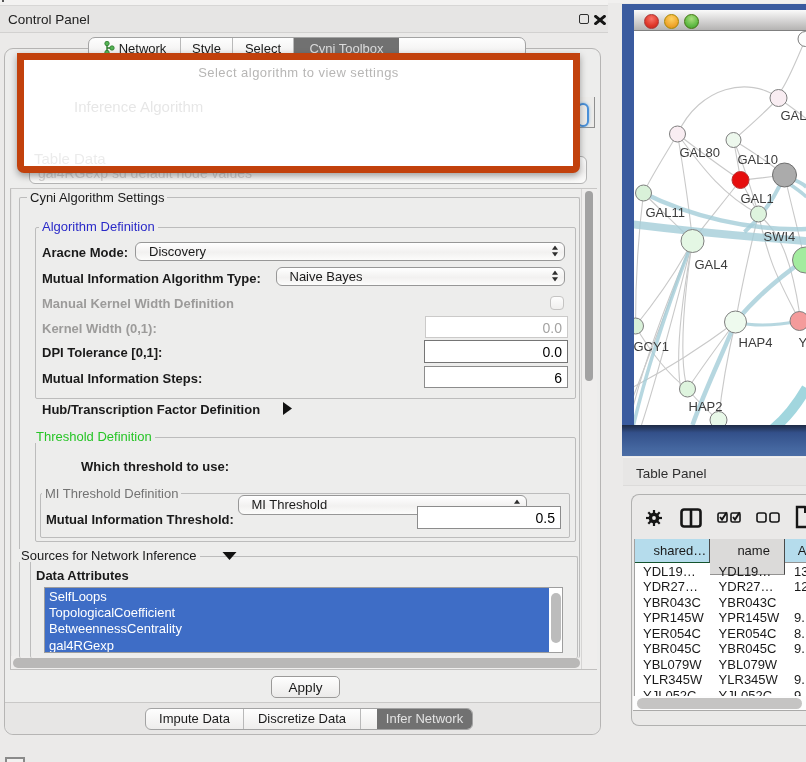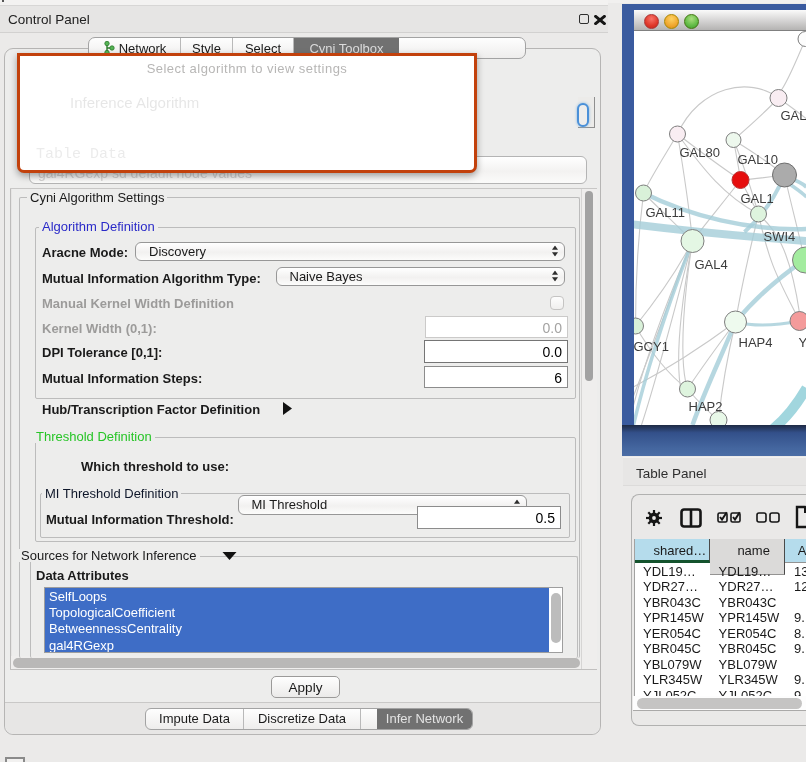--- a/index.html
+++ b/index.html
@@ -121,21 +121,21 @@
   <div class="abs blab" style="left:81px;top:459px;">Which threshold to use:</div>
   <div class="combo" style="left:237.5px;top:455px;width:289px;height:19.5px;margin-top:40px;">
     <span class="ct">MI Threshold</span>
     <svg class="spin" viewBox="0 0 6 11">
         <path d="M3 0 L6 4.2 L0 4.2 Z" fill="#2e2e2e"></path>
         <path d="M3 11 L6 6.8 L0 6.8 Z" fill="#2e2e2e"></path>
       </svg>
   </div>
 
   <div class="grp" style="left:40px;top:493px;width:528px;height:43px;"></div>
-  <div class="grplabel" style="left:42px;top:487px;color:#0f172a;">MI Threshold Definition</div>
+  <div class="grplabel" style="left:42px;top:487px;color:#737373;">MI Threshold Definition</div>
   <div class="abs blab" style="left:46px;top:512px;">Mutual Information Threshold:</div>
   <div class="fld" style="left:417px;top:506px;width:144px;height:23px;border:1.5px solid #8c8c8c;color:#000;"><span>0.5</span></div>
 
   <div class="grp" style="left:30px;top:556px;width:546px;height:101px;border-bottom:none;"></div>
   <div class="grplabel" style="left:18px;top:549px;">Sources for Network Inference</div>
   <svg class="abs" style="left:222px;top:551px;" width="15" height="9" viewBox="0 0 14 9">
       <path d="M0 1 L14 1 L7 9 Z" fill="#111"></path>
     </svg>
   <div class="abs blab" style="left:36px;top:568px;">Data Attributes</div>
 
@@ -143,25 +143,25 @@
     <div style="position:absolute;left:0;top:0;width:504px;height:66px;background:#3e6dc6;color:#fff;line-height:16.2px;padding:1px 0 0 4px;box-sizing:border-box;">
       SelfLoops<br>TopologicalCoefficient<br>BetweennessCentrality<br>gal4RGexp</div>
     <div style="position:absolute;right:1.5px;top:5px;width:10px;height:50px;background:#bcbcbc;border-radius:5px;"></div>
   </div>
 
   <div class="abs" style="left:5px;top:702px;width:595px;height:32px;background:#e7e6e5;border-top:1px solid #c9c8c7;border-radius:0 0 9px 9px;box-sizing:border-box;"></div>
 
   <div class="abs" style="left:271px;top:676px;width:67px;height:20px;border:1px solid #9b9a99;border-radius:5px;
        background:linear-gradient(#fefefe,#ebeae9);display:flex;align-items:center;justify-content:center;font-size:13.5px;">Apply</div>
 
-  <div class="abs" style="left:17px;top:53px;width:460px;height:120px;background:#fff;
-       border:3px solid #c2410c;border-radius:0 0 7px 7px;box-shadow:0 3px 7px rgba(0,0,0,0.35);box-sizing:border-box;">
+  <div class="abs" style="left:17px;top:53px;width:563px;height:120px;background:#fff;
+       border:7px solid #c2410c;border-radius:0 0 7px 7px;box-shadow:0 3px 7px rgba(0,0,0,0.35);box-sizing:border-box;">
     <div style="position:absolute;left:0;top:5px;width:100%;text-align:center;color:#b7b6b5;letter-spacing:0.45px;">Select algorithm to view settings</div>
     <div style="position:absolute;left:10px;top:38px;font-size:15px;color:rgba(60,60,60,0.13);margin-left:40px;">Inference Algorithm</div>
-    <div style="position:absolute;left:16px;top:90px;font-size:15px;color:rgba(60,60,60,0.10);font-family:Liberation Mono, monospace;">Table Data</div>
+    <div style="position:absolute;left:10px;top:90px;font-size:15px;color:rgba(60,60,60,0.10);">Table Data</div>
   </div>
 
   <div class="abs" style="left:145px;top:708px;width:328px;height:21.5px;display:flex;
        border:1px solid #a3a3a3;border-radius:6px;overflow:hidden;box-sizing:border-box;
        background:linear-gradient(#fefefe,#eeedec);">
     <div style="width:98px;border-right:1px solid #b9b9b9;display:flex;align-items:center;justify-content:center;box-sizing:border-box;">Impute Data</div>
     <div style="width:117px;border-right:1px solid #b9b9b9;display:flex;align-items:center;justify-content:center;box-sizing:border-box;">Discretize Data</div>
     <div style="flex:1;background:#717171;color:#e3e3e3;display:flex;align-items:center;justify-content:center;margin-left:16px;">Infer Network</div>
   </div>
   <div class="abs" style="left:5px;top:757px;width:20px;height:10px;border:2px solid #8a8a8a;background:#f2f1f0;box-sizing:border-box;"></div>
@@ -291,21 +291,21 @@
   <svg class="abs" style="left:756px;top:512px;" width="24" height="11" viewBox="0 0 24 11">
     <rect x="1" y="1" width="9" height="9" rx="2" fill="none" stroke="#161616" stroke-width="1.6"></rect>
     <rect x="14" y="1" width="9" height="9" rx="2" fill="none" stroke="#161616" stroke-width="1.6"></rect>
   </svg>
   <svg class="abs" style="left:795px;top:505px;" width="16" height="24" viewBox="0 0 16 24">
     <path d="M2 2 L10 2 L15 7 L15 22 L2 22 Z" fill="none" stroke="#161616" stroke-width="2.4"></path>
     <path d="M10 2 L10 7 L15 7" fill="none" stroke="#161616" stroke-width="2"></path>
   </svg>
 
   <div class="abs" style="left:634px;top:539px;width:172px;height:157px;background:#fff;border-left:1px solid #a2a2a1;box-sizing:border-box;overflow:hidden;">
-    <div style="position:absolute;left:0;top:0;width:74.6px;height:24px;background:#b5dcec;border-bottom:3px solid #14532d;border-right:1px solid #4a4a4a;box-sizing:border-box;text-align:center;line-height:23px;padding-left:16px;">shared…</div>
+    <div style="position:absolute;left:0;top:0;width:74.6px;height:24px;background:#b5dcec;border-bottom:1px solid #14532d;border-right:1px solid #4a4a4a;box-sizing:border-box;text-align:center;line-height:23px;padding-left:16px;">shared…</div>
     <div style="position:absolute;left:74.6px;top:0;width:75.1px;height:36px;background:#dbdad9;border-bottom:1px solid #949392;border-right:1px solid #4a4a4a;box-sizing:border-box;text-align:center;line-height:23px;padding-left:14px;">name</div>
     <div style="position:absolute;left:149.7px;top:0;width:21.3px;height:24px;background:#b5dcec;border-bottom:1px solid #949392;box-sizing:border-box;text-align:center;line-height:23px;padding-left:13px;">A</div>
     <div style="position:absolute;left:8px;top:24.5px;line-height:15.55px;">YDL19…<br>YDR27…<br>YBR043C<br>YPR145W<br>YER054C<br>YBR045C<br>YBL079W<br>YLR345W<br>YJL052C</div>
     <div style="position:absolute;left:83.6px;top:24.5px;line-height:15.55px;">YDL19…<br>YDR27…<br>YBR043C<br>YPR145W<br>YER054C<br>YBR045C<br>YBL079W<br>YLR345W<br>YJL052C</div>
     <div style="position:absolute;left:159px;top:24.5px;line-height:15.55px;">13<br>12<br><br>9.<br>8.<br>9.<br><br>9.<br>9.</div>
   </div>
 
   <div class="abs" style="left:633px;top:696px;width:173px;height:14.5px;background:#fdfdfd;border-bottom:1px solid #aaa9a8;box-sizing:border-box;"></div>
   <div class="abs" style="left:637px;top:698px;width:165px;height:11px;background:#c5c4c3;border-radius:5.5px;"></div>
 

